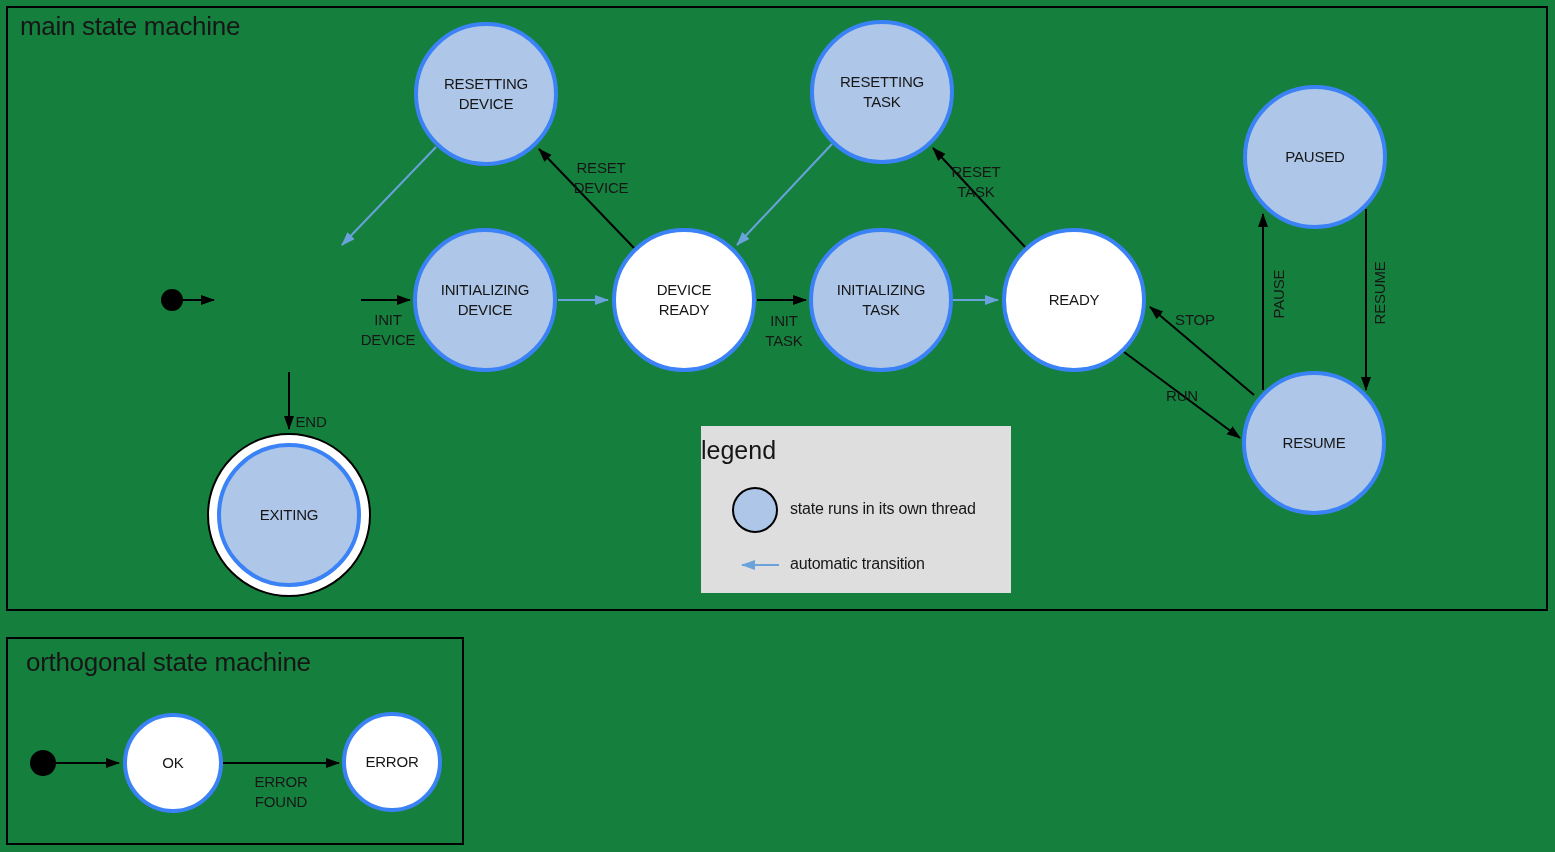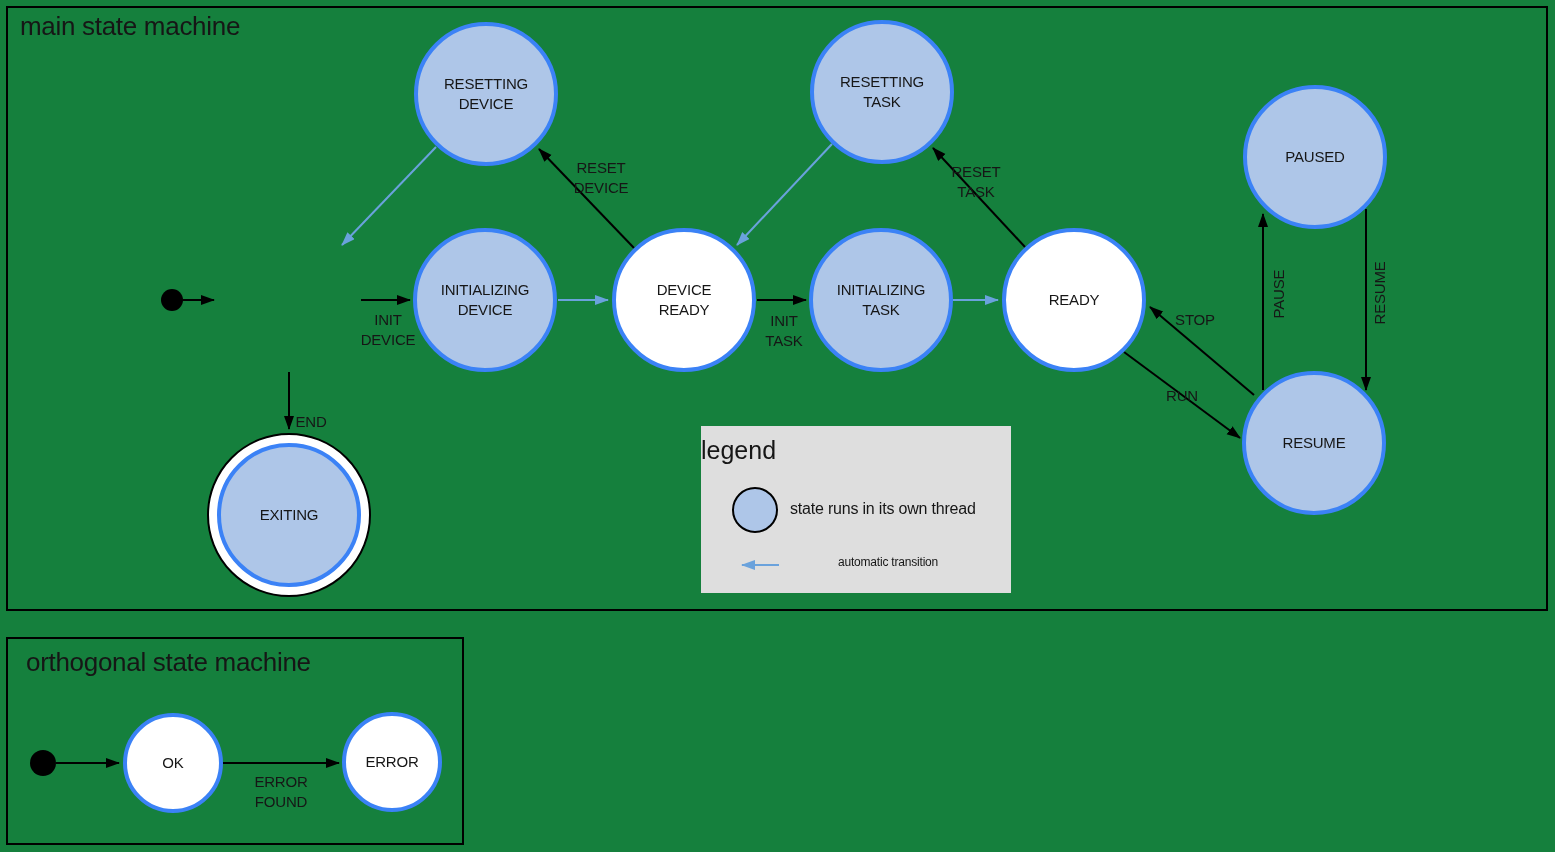--- a/index.html
+++ b/index.html
@@ -37,21 +37,21 @@
   .legend {
     position:absolute; left:701px; top:426px; width:310px; height:167px;
     background:var(--legend-bg,#dedede);
   }
   .legend-title { position:absolute; left:0; right:0; top:10px; font-size:25px; color:#161616; }
   .legend-circle {
     position:absolute; left:31px; top:61px; width:46px; height:46px; box-sizing:border-box;
     border:2px solid #000; border-radius:50%; background:var(--threaded-fill,#aec6e8);
   }
   .legend-text-1 { position:absolute; left:89px; top:74px; font-size:16px; letter-spacing:-0.2px; color:#161616; }
-  .legend-text-2 { position:absolute; left:89px; top:129px; font-size:12px; letter-spacing:-0.2px; color:#161616;margin-left:48px; }
+  .legend-text-2 { position:absolute; left:89px; top:129px; font-size:16px; letter-spacing:-0.2px; color:#161616; }
   .legend-arrow { position:absolute; left:27px; top:131px; }
 </style>
 </head>
 <body>
 
 <div class="canvas">
 
   <div class="panel" style="left:6px; top:6px; width:1542px; height:605px;"></div>
   <div class="panel" style="left:6px; top:637px; width:458px; height:208px;"></div>
 

